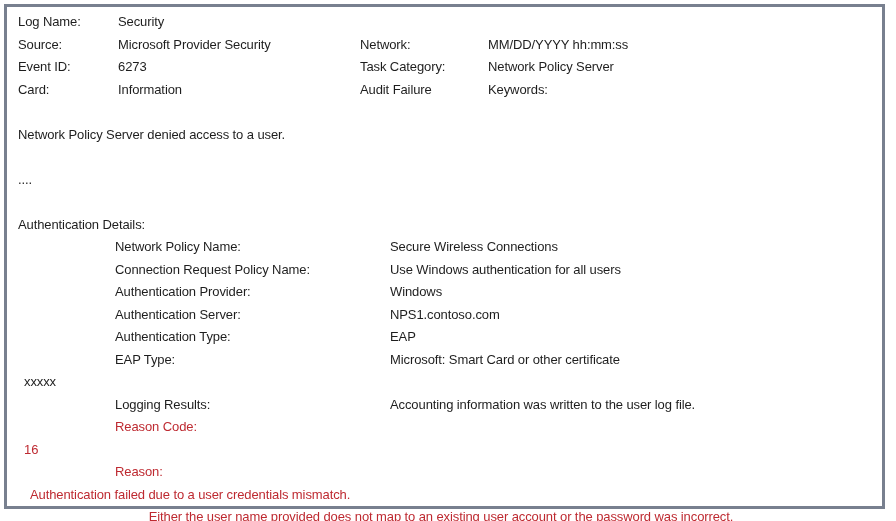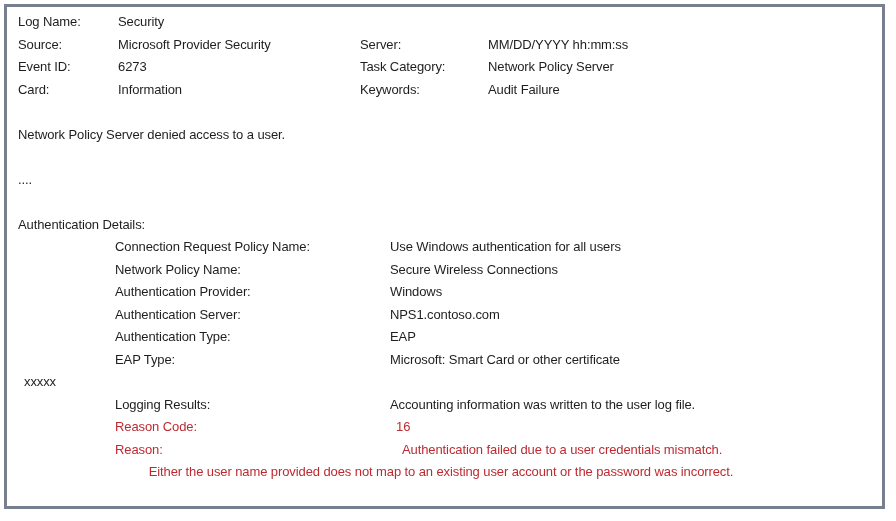--- a/index.html
+++ b/index.html
@@ -37,68 +37,68 @@
   .detail-row { display: flex; white-space: nowrap; }
   .d-label {
     flex: 0 0 auto;
     box-sizing: content-box;
     width: 275px;
     padding-left: 97px;
   }
   .d-value { flex: 1 1 auto; }
   .pad6  { padding-left: 6px; }
   .pad12 { padding-left: 12px; }
-  .red { color: #be2a31; }
+  .red { color: #be2a31; flex-direction: column; }
   .footer-note { margin-left: -10px; white-space: nowrap; text-align: center; }
 </style>
 </head>
 <body>
 
 <div class="frame">
   <div class="content">
 
     <div class="hdr-row">
       <span>Log Name:</span>
       <span>Security</span>
       <span></span>
       <span></span>
     </div>
     <div class="hdr-row">
       <span>Source:</span>
       <span>Microsoft Provider Security</span>
-      <span>Server:</span>
+      <span>Network:</span>
       <span>MM/DD/YYYY hh:mm:ss</span>
     </div>
     <div class="hdr-row">
       <span>Event ID:</span>
       <span>6273</span>
       <span>Task Category:</span>
       <span>Network Policy Server</span>
     </div>
     <div class="hdr-row">
       <span>Card:</span>
       <span>Information</span>
+      <span>Audit Failure</span>
       <span>Keywords:</span>
-      <span>Audit Failure</span>
     </div>
 
     <div class="blank"></div>
     <div>Network Policy Server denied access to a user.</div>
     <div class="blank"></div>
     <div>....</div>
     <div class="blank"></div>
     <div>Authentication Details:</div>
 
     <div class="detail-row">
+      <span class="d-label">Network Policy Name:</span>
+      <span class="d-value">Secure Wireless Connections</span>
+    </div>
+    <div class="detail-row">
       <span class="d-label">Connection Request Policy Name:</span>
       <span class="d-value">Use Windows authentication for all users</span>
-    </div>
-    <div class="detail-row">
-      <span class="d-label">Network Policy Name:</span>
-      <span class="d-value">Secure Wireless Connections</span>
     </div>
     <div class="detail-row">
       <span class="d-label">Authentication Provider:</span>
       <span class="d-value">Windows</span>
     </div>
     <div class="detail-row">
       <span class="d-label">Authentication Server:</span>
       <span class="d-value">NPS1.contoso.com</span>
     </div>
     <div class="detail-row">

